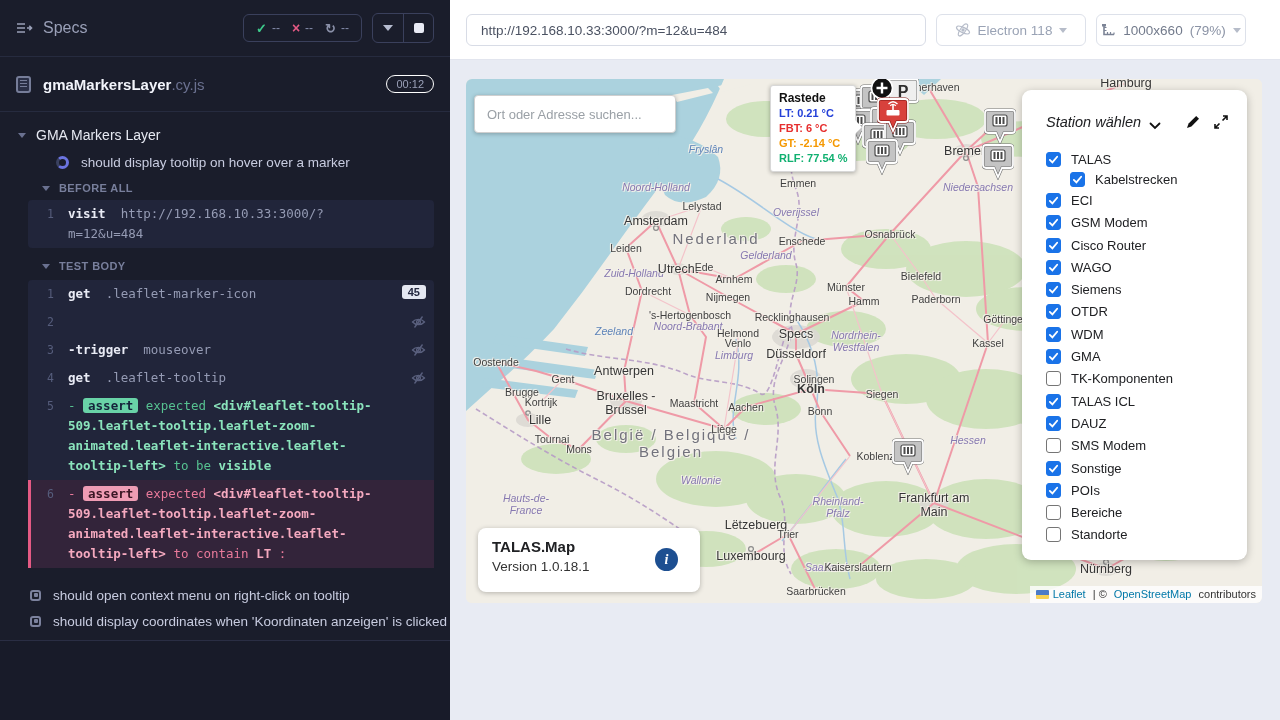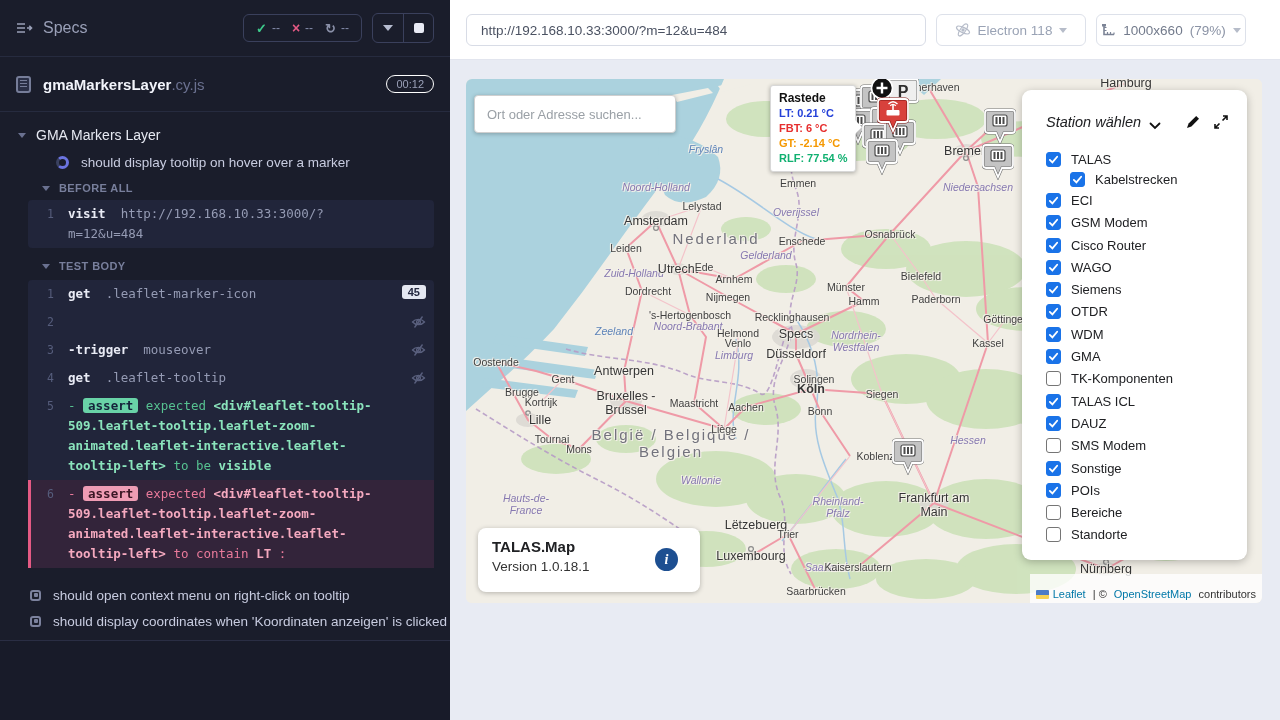--- a/index.html
+++ b/index.html
@@ -94,21 +94,21 @@
   .map-tooltip { position:absolute; left:304px; top:6px; background:#fff; border:1px solid #d8d8d8; border-radius:3px; box-shadow:0 1px 4px rgba(0,0,0,.3); padding:5px 8px 6px; z-index:30; }
   .map-tooltip::after { content:""; position:absolute; right:-7px; top:34px; width:0; height:0; border-top:7px solid transparent; border-bottom:7px solid transparent; border-left:7px solid #fff; }
   .tt-title { font-size:12px; font-weight:bold; color:#111; margin-bottom:1px; }
   .tt-row { font-size:11px; font-weight:bold; line-height:1.35; white-space:pre; }
 
   .version-card { position:absolute; left:12px; top:449px; width:222px; height:64px; background:#fff; border-radius:8px; box-shadow:0 1px 5px rgba(0,0,0,.25); padding:10px 14px; z-index:20; }
   .vc-title { font-size:15px; font-weight:bold; color:#202124; }
   .vc-version { font-size:13.5px; color:#333; margin-top:4px; }
   .info-circle { position:absolute; right:22px; top:20px; width:23px; height:23px; border-radius:50%; background:#1d4f91; color:#fff; display:flex; align-items:center; justify-content:center; font-family:"Liberation Serif",serif; font-weight:bold; font-style:italic; font-size:14px; cursor:pointer; }
 
-  .attribution { position:absolute; right:0; bottom:0; background:rgba(255,255,255,.78); font-size:11px; color:#333; padding:14px 6px 3px; display:flex; align-items:center; gap:4px; white-space:pre; z-index:20; }
+  .attribution { position:absolute; right:0; bottom:0; background:rgba(255,255,255,.78); font-size:11px; color:#333; padding:2px 6px 3px; display:flex; align-items:center; gap:4px; white-space:pre; z-index:20; }
   .attr-flag { width:13px; height:9px; display:inline-block; background:linear-gradient(#4d7cc7 50%, #f7d154 50%); border-radius:1px; }
   .attr-link { color:#0078a8; cursor:pointer; }
 
   .station-panel { position:absolute; left:556px; top:11px; width:225px; height:470px; background:#fff; border-radius:9px; box-shadow:0 2px 8px rgba(0,0,0,.25); padding:24px 0 0 24px; z-index:25; }
   .sp-header { display:flex; align-items:flex-end;font-style:italic; }
   .sp-title { font-size:14.5px; color:#202124; }
   .sp-title-chev { margin-left:8px; cursor:pointer; display:flex; }
   .sp-tools { margin-left:auto; display:flex; align-items:center; gap:12px; padding-right:18px; }
   .sp-tool { cursor:pointer; display:flex; }
   .sp-list { margin-top:18px; }

